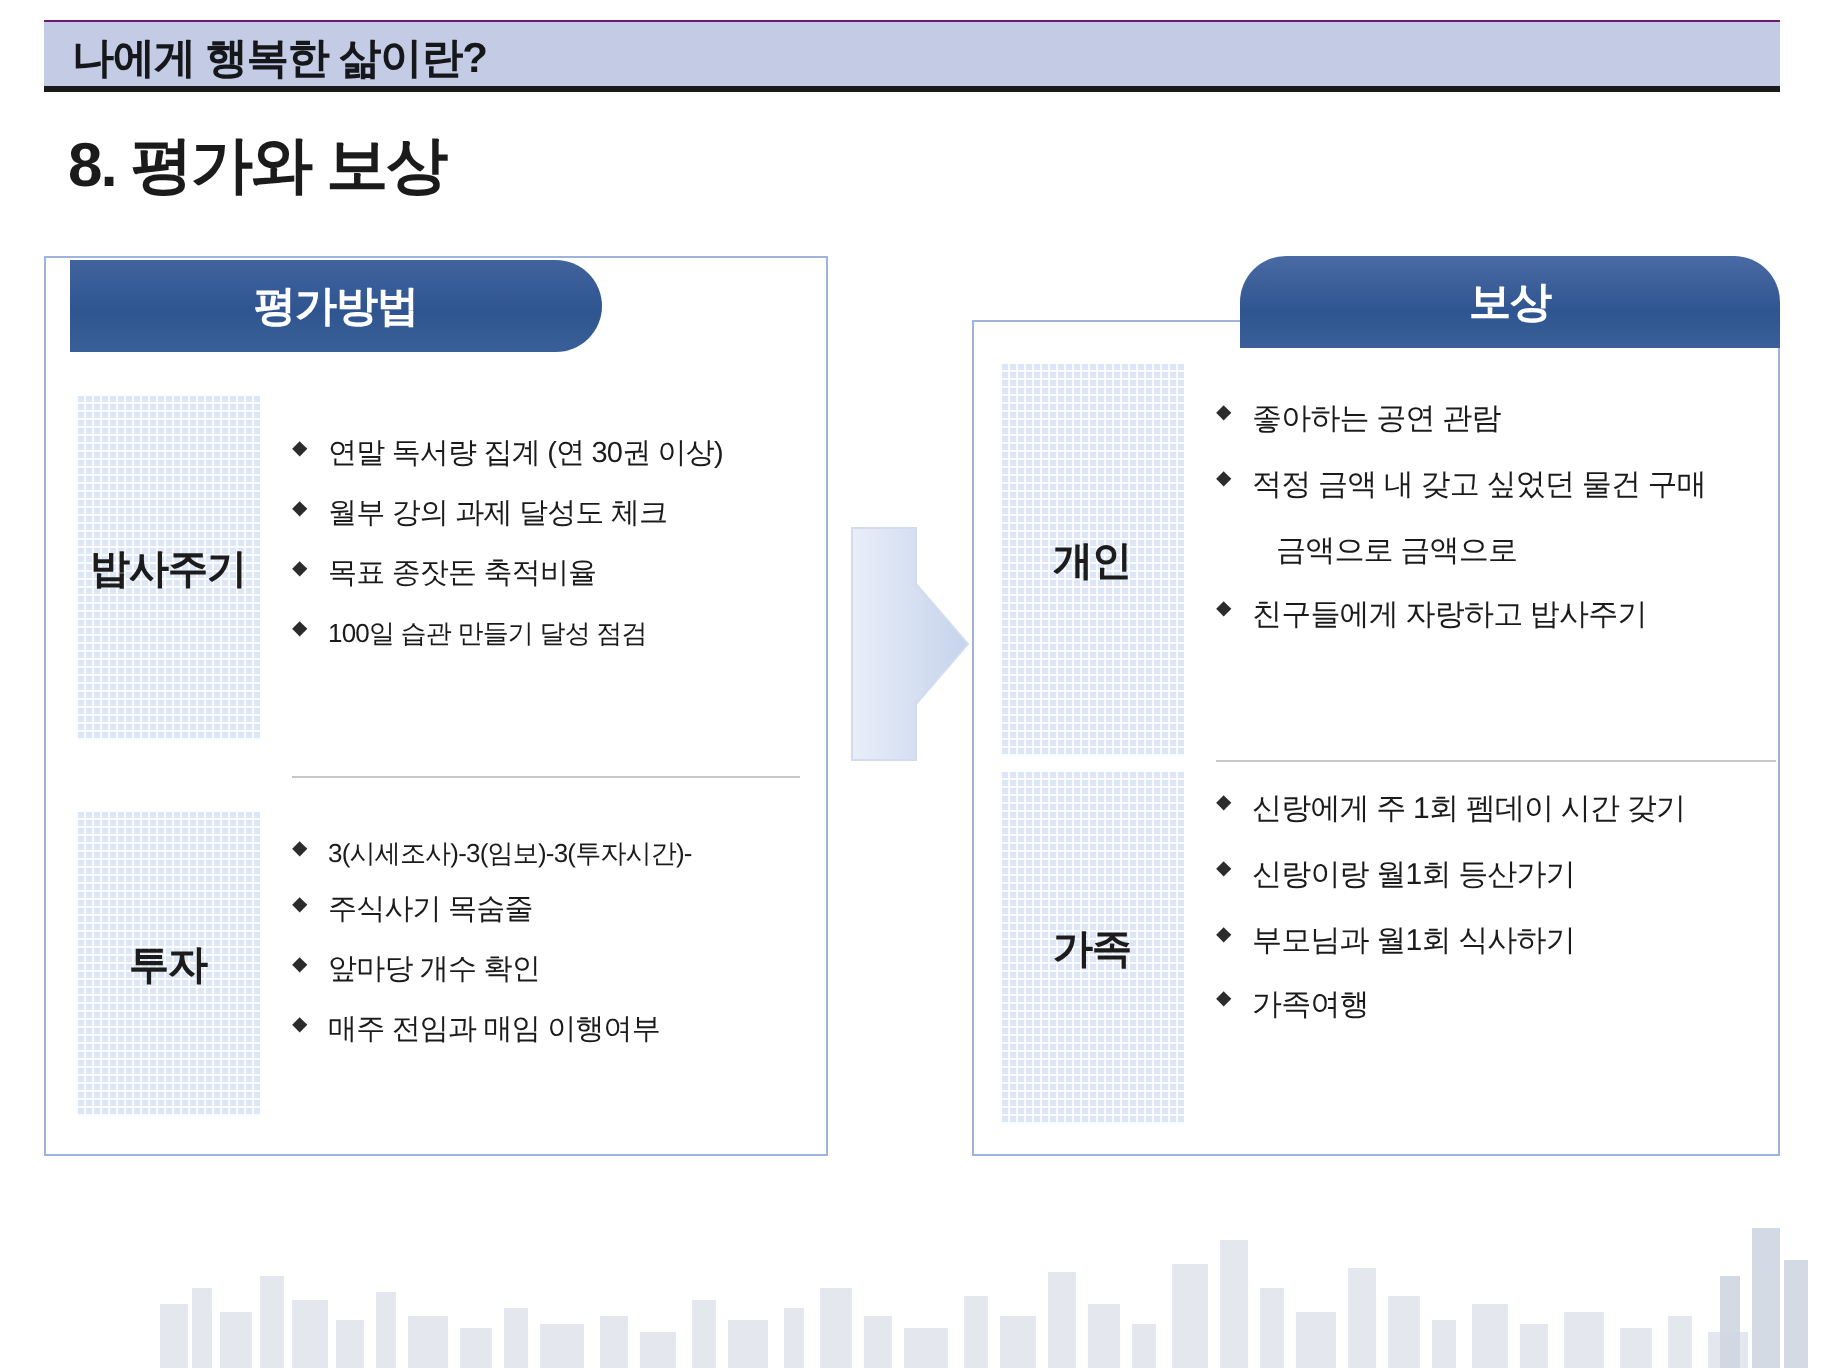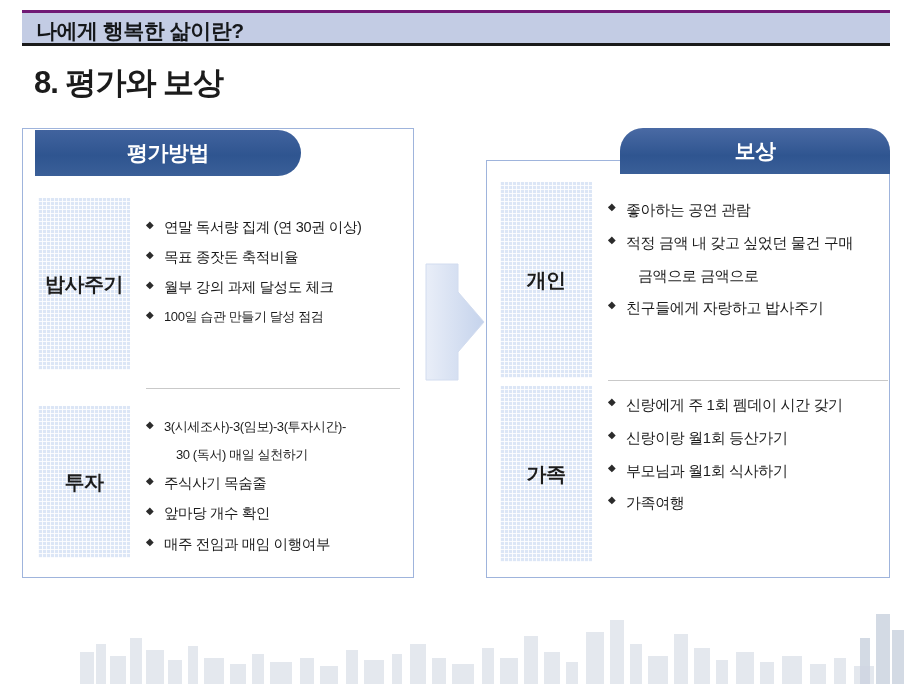--- a/index.html
+++ b/index.html
@@ -16,21 +16,21 @@
   }
 
   
   .header-band {
     position: absolute;
     left: 22px;
     top: 10px;
     width: 868px;
     height: 36px;
     background: #c3cce4;
-    border-top: 3px solid #701a75;
+    border-top: 1px solid #701a75;
     border-bottom: 3px solid #1a1a1a;
     box-sizing: border-box;
   }
   .header-title {
     position: absolute;
     left: 14px;
     top: 4px;
     font-size: 21px;
     font-weight: bold;
     color: #15171a;
@@ -201,30 +201,29 @@
 <div class="pill pill-left">평가방법</div>
 
 <div class="cat-box cat-left-1">밥사주기</div>
 <div class="cat-box cat-left-2">투자</div>
 
 <div class="divider div-left"></div>
 
 <div class="bullets bl-1">
   <ul>
     <li>연말 독서량 집계 (연 30권 이상)</li>
+    <li>월부 강의 과제 달성도 체크</li>
     <li>목표 종잣돈 축적비율</li>
-    <li>월부 강의 과제 달성도 체크</li>
     <li class="small-mixed">100일 습관 만들기 달성 점검</li>
   </ul>
 </div>
 
 <div class="bullets bl-2">
   <ul>
     <li class="small-mixed">3(시세조사)-3(임보)-3(투자시간)-</li>
-    <li class="nomark small-mixed">30 (독서) 매일 실천하기</li>
     <li>주식사기 목숨줄</li>
     <li>앞마당 개수 확인</li>
     <li>매주 전임과 매임 이행여부</li>
   </ul>
 </div>
 
 <div class="arrow">
   <svg width="62" height="128" viewBox="0 0 62 128">
     <defs>
       <linearGradient id="arrGrad" x1="0" y1="0" x2="1" y2="0">

